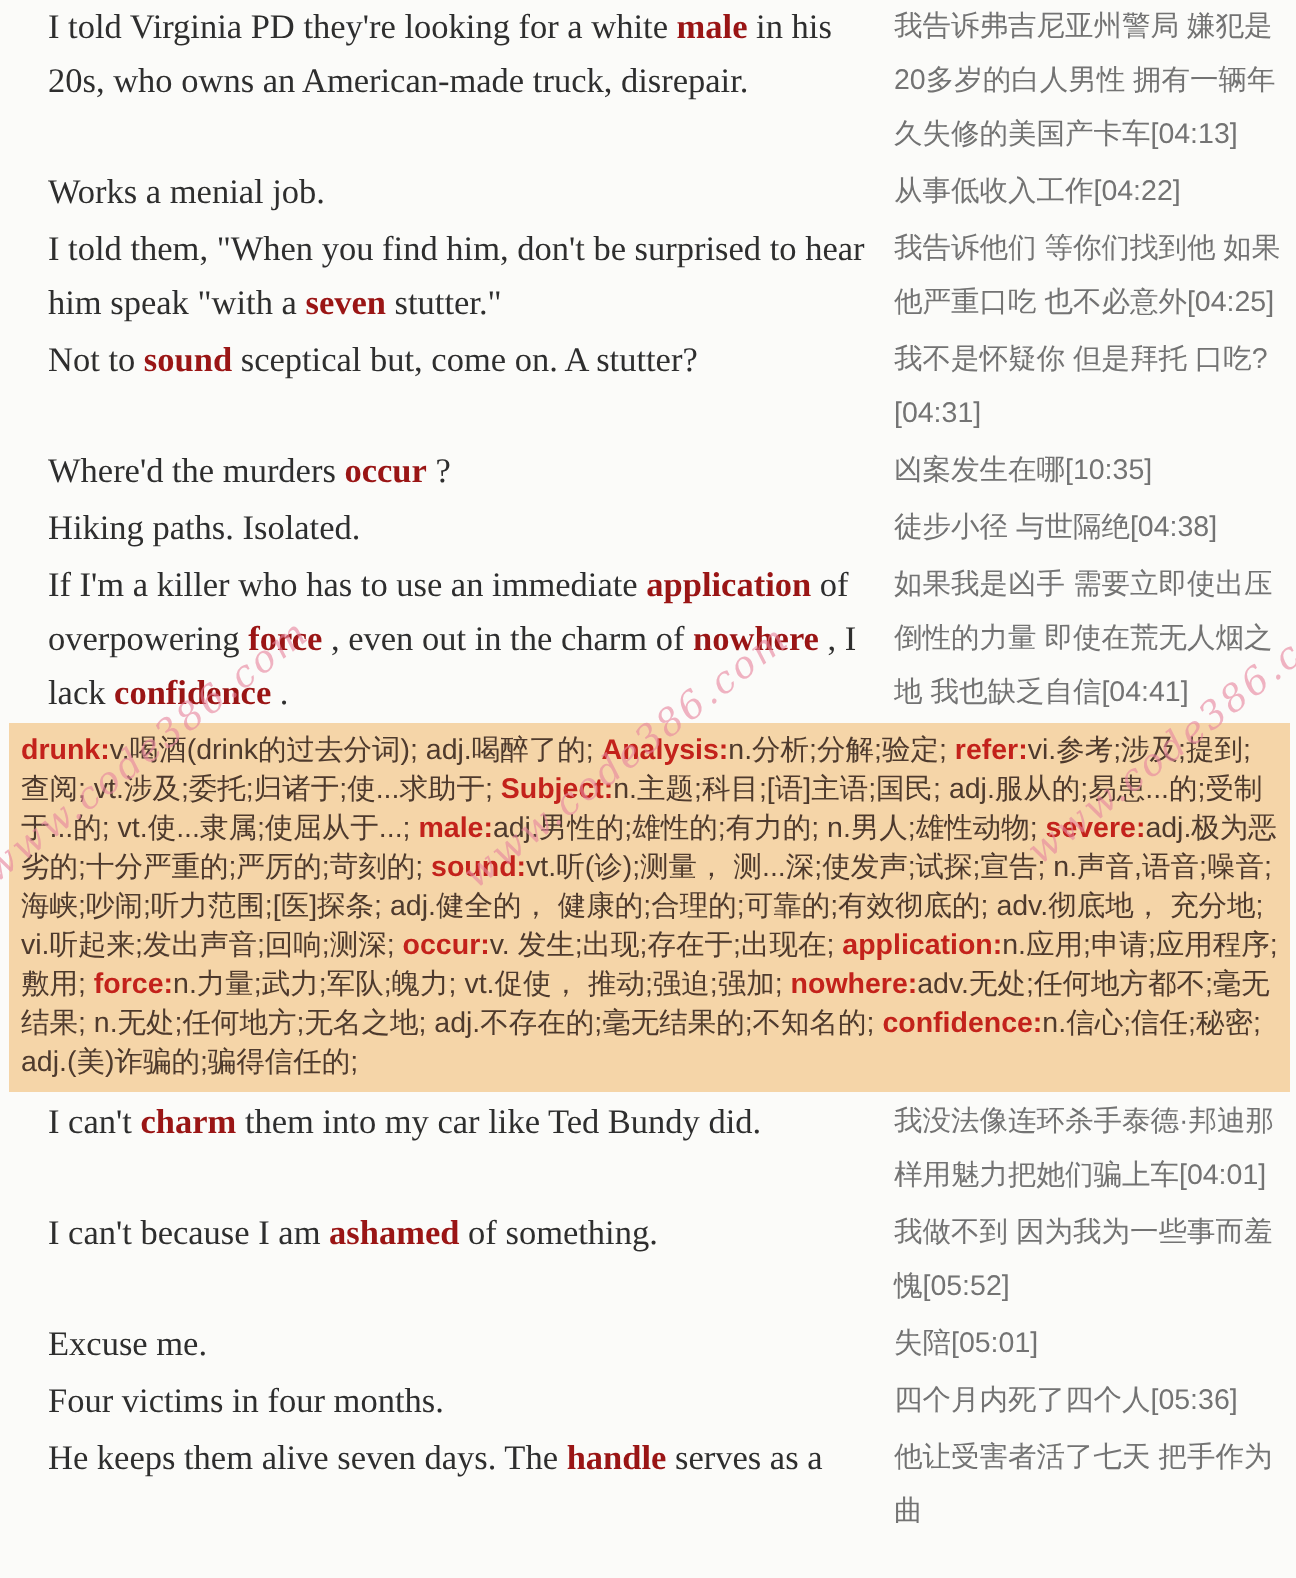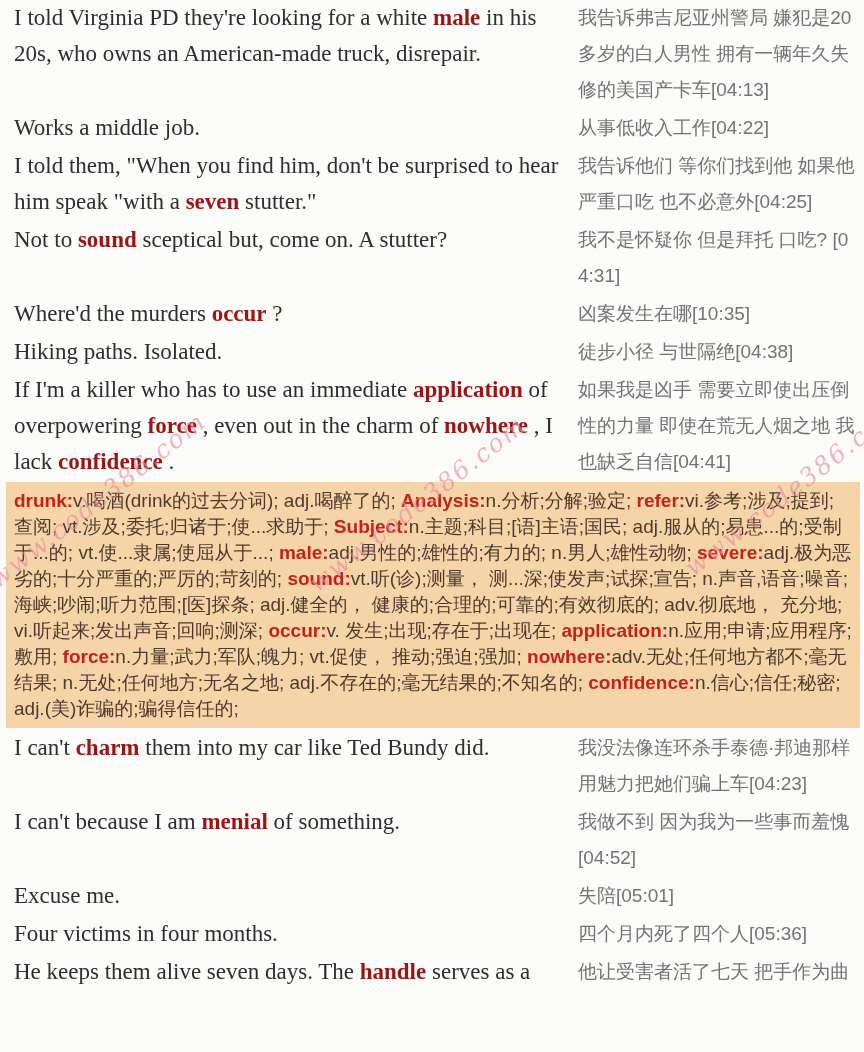--- a/index.html
+++ b/index.html
@@ -7,21 +7,21 @@
     width:864px;height:1052px;overflow:hidden;position:relative;
     background:#fbfbf9;
     font-family:"Liberation Sans","DejaVu Sans",sans-serif;
   }
   .page{position:relative;width:864px;height:1052px;overflow:hidden;}
 
   
   .rows{padding:0;}
   .t-row{display:flex;align-items:flex-start;margin-bottom:2px;}
   .en-col{
-    flex:0 0 556px;max-width:556px;padding-left:14px;
+    flex:0 0 556px;max-width:556px;padding-left:32px;
     font-family:"Liberation Serif","DejaVu Serif",serif;
     font-size:23px;line-height:36px;color:#2e2e2e;
   }
   .en-col .hl{color:var(--hl,#9a1515);font-weight:bold;}
   .zh-col{
     flex:1;padding-left:8px;padding-right:6px;
     font-size:19px;line-height:36px;color:#737373;
     word-break:break-all;
   }
 
@@ -54,21 +54,21 @@
   <div class="wm wm1">www.code386.com</div>
   <div class="wm wm2">www.code386.com</div>
   <div class="wm wm3">www.code386.com</div>
 
   <div id="top" class="rows">
       <div class="t-row">
         <div class="en-col"><span>I told Virginia PD they're looking for a white </span><span class="hl">male</span><span> in his 20s, who owns an American-made truck, disrepair.</span></div>
         <div class="zh-col">我告诉弗吉尼亚州警局 嫌犯是20多岁的白人男性 拥有一辆年久失修的美国产卡车[04:13]</div>
       </div>
       <div class="t-row">
-        <div class="en-col"><span>Works a middle job.</span></div>
+        <div class="en-col"><span>Works a menial job.</span></div>
         <div class="zh-col">从事低收入工作[04:22]</div>
       </div>
       <div class="t-row">
         <div class="en-col"><span>I told them, "When you find him, don't be surprised to hear him speak "with a </span><span class="hl">seven</span><span> stutter."</span></div>
         <div class="zh-col">我告诉他们 等你们找到他 如果他严重口吃 也不必意外[04:25]</div>
       </div>
       <div class="t-row">
         <div class="en-col"><span>Not to </span><span class="hl">sound</span><span> sceptical but, come on. A stutter?</span></div>
         <div class="zh-col">我不是怀疑你 但是拜托 口吃? [04:31]</div>
       </div>
@@ -82,25 +82,25 @@
       </div>
       <div class="t-row">
         <div class="en-col"><span>If I'm a killer who has to use an immediate </span><span class="hl">application</span><span> of overpowering </span><span class="hl">force</span><span> , even out in the charm of </span><span class="hl">nowhere</span><span> , I lack </span><span class="hl">confidence</span><span> .</span></div>
         <div class="zh-col">如果我是凶手 需要立即使出压倒性的力量 即使在荒无人烟之地 我也缺乏自信[04:41]</div>
       </div>
     </div>
   <div id="glossary" class="glossary"><span class="gw">drunk:</span><span class="gd">v.喝酒(drink的过去分词); adj.喝醉了的; </span><span class="gw">Analysis:</span><span class="gd">n.分析;分解;验定; </span><span class="gw">refer:</span><span class="gd">vi.参考;涉及;提到;查阅; vt.涉及;委托;归诸于;使...求助于; </span><span class="gw">Subject:</span><span class="gd">n.主题;科目;[语]主语;国民; adj.服从的;易患...的;受制于...的; vt.使...隶属;使屈从于...; </span><span class="gw">male:</span><span class="gd">adj.男性的;雄性的;有力的; n.男人;雄性动物; </span><span class="gw">severe:</span><span class="gd">adj.极为恶劣的;十分严重的;严厉的;苛刻的; </span><span class="gw">sound:</span><span class="gd">vt.听(诊);测量， 测...深;使发声;试探;宣告; n.声音,语音;噪音;海峡;吵闹;听力范围;[医]探条; adj.健全的， 健康的;合理的;可靠的;有效彻底的; adv.彻底地， 充分地; vi.听起来;发出声音;回响;测深; </span><span class="gw">occur:</span><span class="gd">v. 发生;出现;存在于;出现在; </span><span class="gw">application:</span><span class="gd">n.应用;申请;应用程序;敷用; </span><span class="gw">force:</span><span class="gd">n.力量;武力;军队;魄力; vt.促使， 推动;强迫;强加; </span><span class="gw">nowhere:</span><span class="gd">adv.无处;任何地方都不;毫无结果; n.无处;任何地方;无名之地; adj.不存在的;毫无结果的;不知名的; </span><span class="gw">confidence:</span><span class="gd">n.信心;信任;秘密; adj.(美)诈骗的;骗得信任的;</span></div>
   <div id="bottom" class="rows">
       <div class="t-row">
         <div class="en-col"><span>I can't </span><span class="hl">charm</span><span> them into my car like Ted Bundy did.</span></div>
-        <div class="zh-col">我没法像连环杀手泰德·邦迪那样用魅力把她们骗上车[04:23]</div>
+        <div class="zh-col">我没法像连环杀手泰德·邦迪那样用魅力把她们骗上车[04:01]</div>
       </div>
       <div class="t-row">
-        <div class="en-col"><span>I can't because I am </span><span class="hl">menial</span><span> of something.</span></div>
-        <div class="zh-col">我做不到 因为我为一些事而羞愧[04:52]</div>
+        <div class="en-col"><span>I can't because I am </span><span class="hl">ashamed</span><span> of something.</span></div>
+        <div class="zh-col">我做不到 因为我为一些事而羞愧[05:52]</div>
       </div>
       <div class="t-row">
         <div class="en-col"><span>Excuse me.</span></div>
         <div class="zh-col">失陪[05:01]</div>
       </div>
       <div class="t-row">
         <div class="en-col"><span>Four victims in four months.</span></div>
         <div class="zh-col">四个月内死了四个人[05:36]</div>
       </div>
       <div class="t-row">

